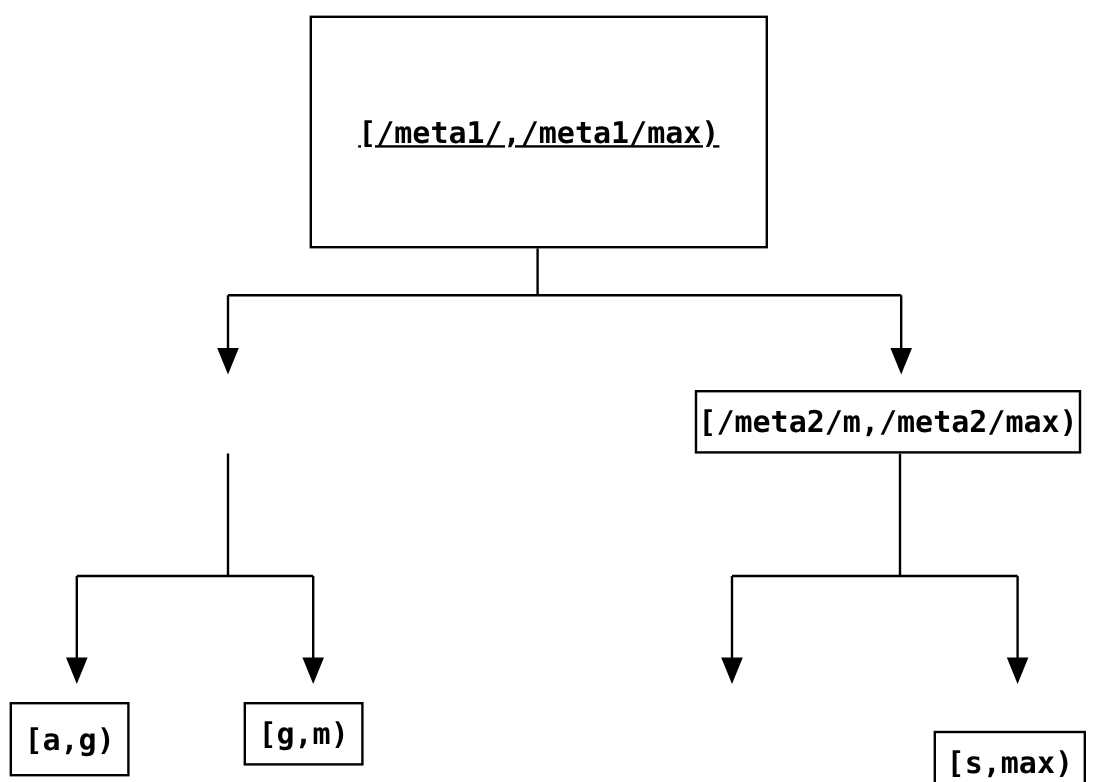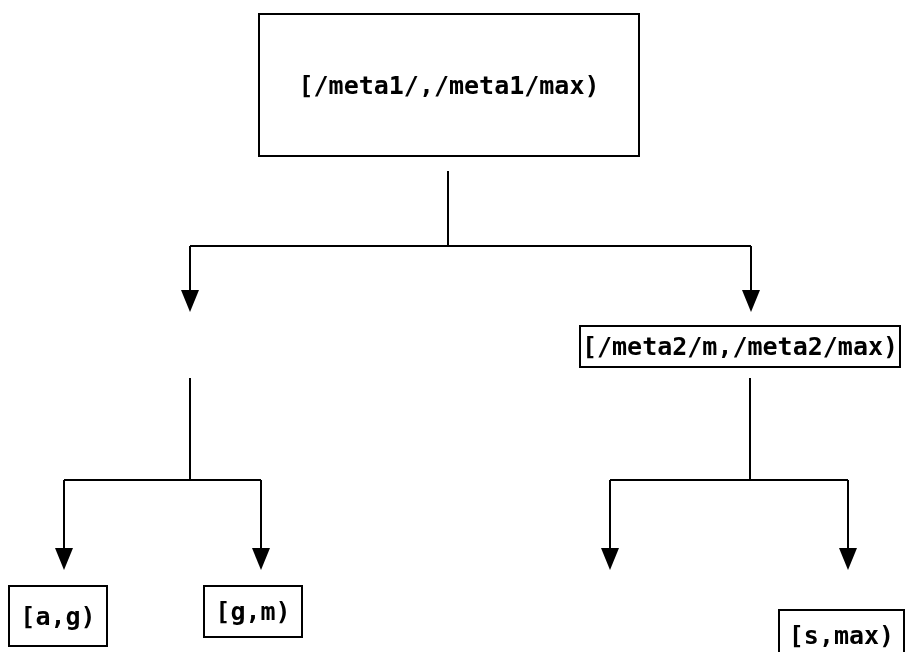--- a/index.html
+++ b/index.html
@@ -22,23 +22,23 @@
     box-sizing: border-box;
     border: 2px solid #000000;
     background: #ffffff;
     display: flex;
     align-items: center;
     justify-content: center;
     font-size: 25px;
     line-height: 1;
     white-space: nowrap;
   }
-  .node-root       { left: 258px; top: 13px;  width: 382px; height: 144px; }
+  .node-root       { left: 258px; top: 13px;  width: 382px; height: 194px; text-decoration: underline; }
   .node-left       { left: 20px;  top: 325px; width: 326px; height: 53px;  }
-  .node-right      { left: 579px; top: 325px; width: 322px; height: 43px;  }
+  .node-right      { left: 579px; top: 325px; width: 322px; height: 53px;  }
   .node-leaf-ag    { left: 8px;   top: 585px; width: 100px; height: 62px;  }
   .node-leaf-gm    { left: 203px; top: 585px; width: 100px; height: 53px;  }
   .node-leaf-ms    { left: 555px; top: 585px; width: 99px;  height: 53px;  }
   .node-leaf-smax  { left: 778px; top: 585px; width: 127px; height: 53px; margin-top: 24px;  }
   .connectors {
     position: absolute;
     left: 0;
     top: 0;
     width: 912px;
     height: 652px;

